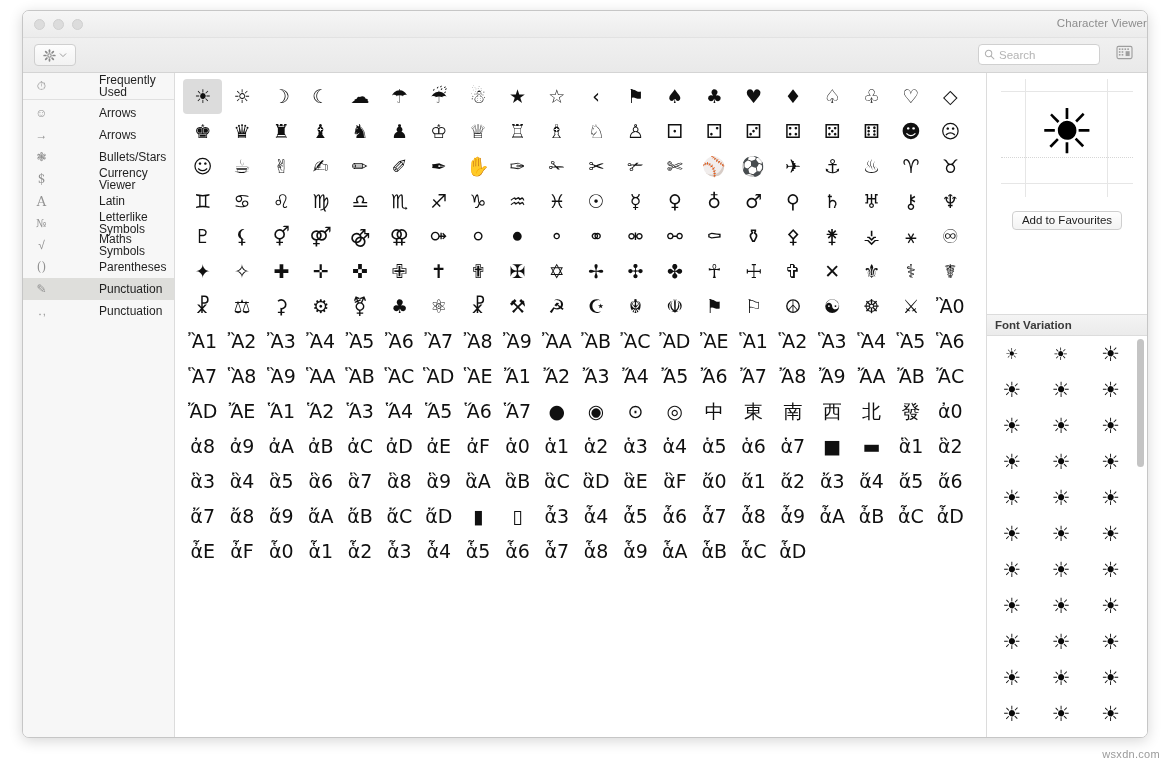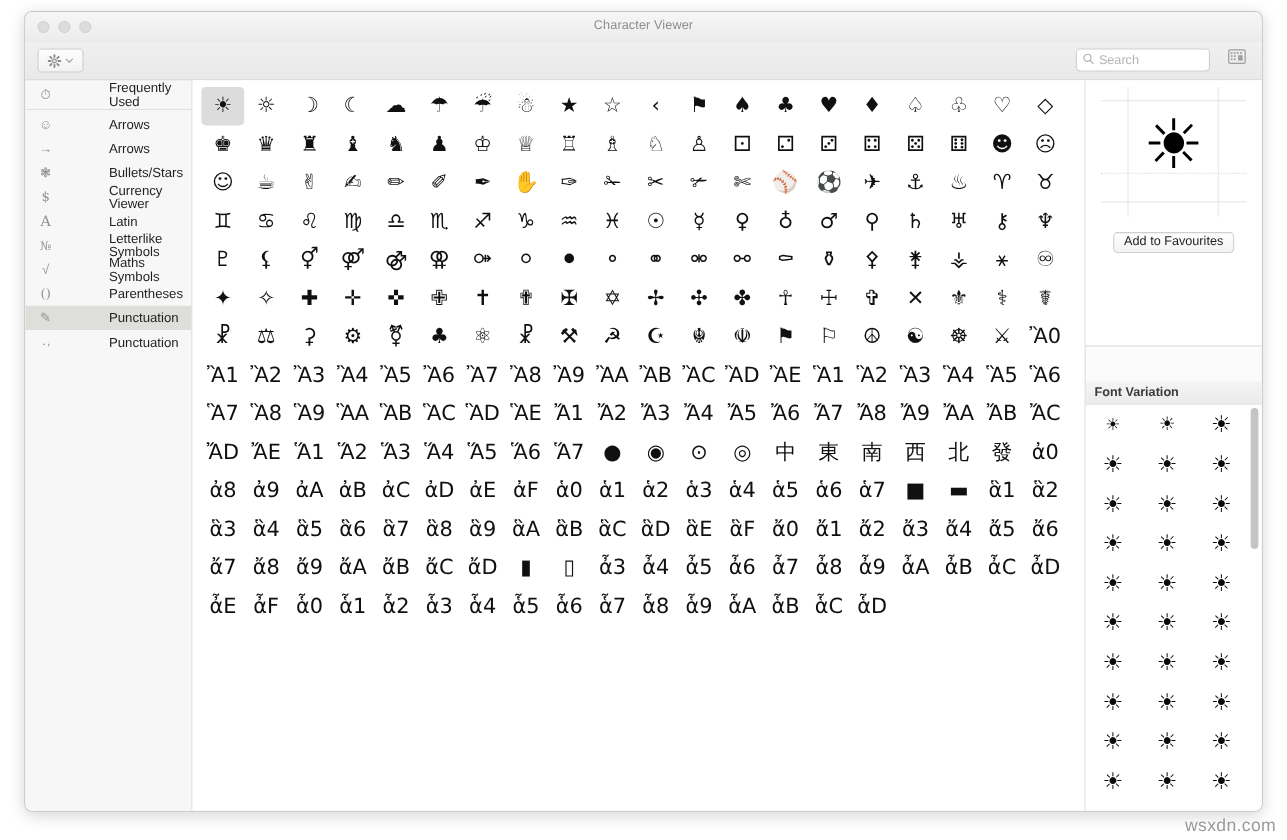--- a/index.html
+++ b/index.html
@@ -47,21 +47,21 @@
   }
   .light {
     width: 11px; height: 11px;
     border-radius: 50%;
     background: #dcdcdc;
     border: 1px solid #d0d0d0;
   }
   #window-title {
     position: absolute;
     left: 0; right: 0; top: 6px;
-    text-align: center;
+    text-align: right;
     font-size: 11.5px;
     color: #8d8d8d;
     letter-spacing: 0.1px;
   }
 
   
   #toolbar {
     position: relative;
     height: 35px;
     flex: 0 0 35px;
@@ -244,21 +244,20 @@
 
   #variation-header {
     flex: 0 0 21px;
     background: linear-gradient(to bottom, #f4f4f4, #ebebeb);
     border-bottom: 1px solid #dcdcdc;
     display: flex; align-items: center;
     padding-left: 8px;
     font-size: 11.5px;
     font-weight: bold;
     color: #3a3a3a;
-    margin-top: 32px;
   }
   #variation-body {
     flex: 1 1 auto;
     position: relative;
     background: #ffffff;
     overflow: hidden;
   }
   #variation-grid {
     position: absolute;
     left: 0; top: 0; right: 12px;
@@ -279,21 +278,21 @@
     right: 3px; top: 3px;
     width: 7px; height: 128px;
     background: #c4c4c4;
     border-radius: 4px;
   }
 
   
   #watermark {
     position: absolute;
     right: 10px; bottom: 4px;
-    font-size: 16px;
+    font-size: 11px;
     color: #9a9a9a;
     letter-spacing: 0.3px;
   }
 </style>
 </head>
 <body>
 
 <div id="page">
 
   <div id="window">

